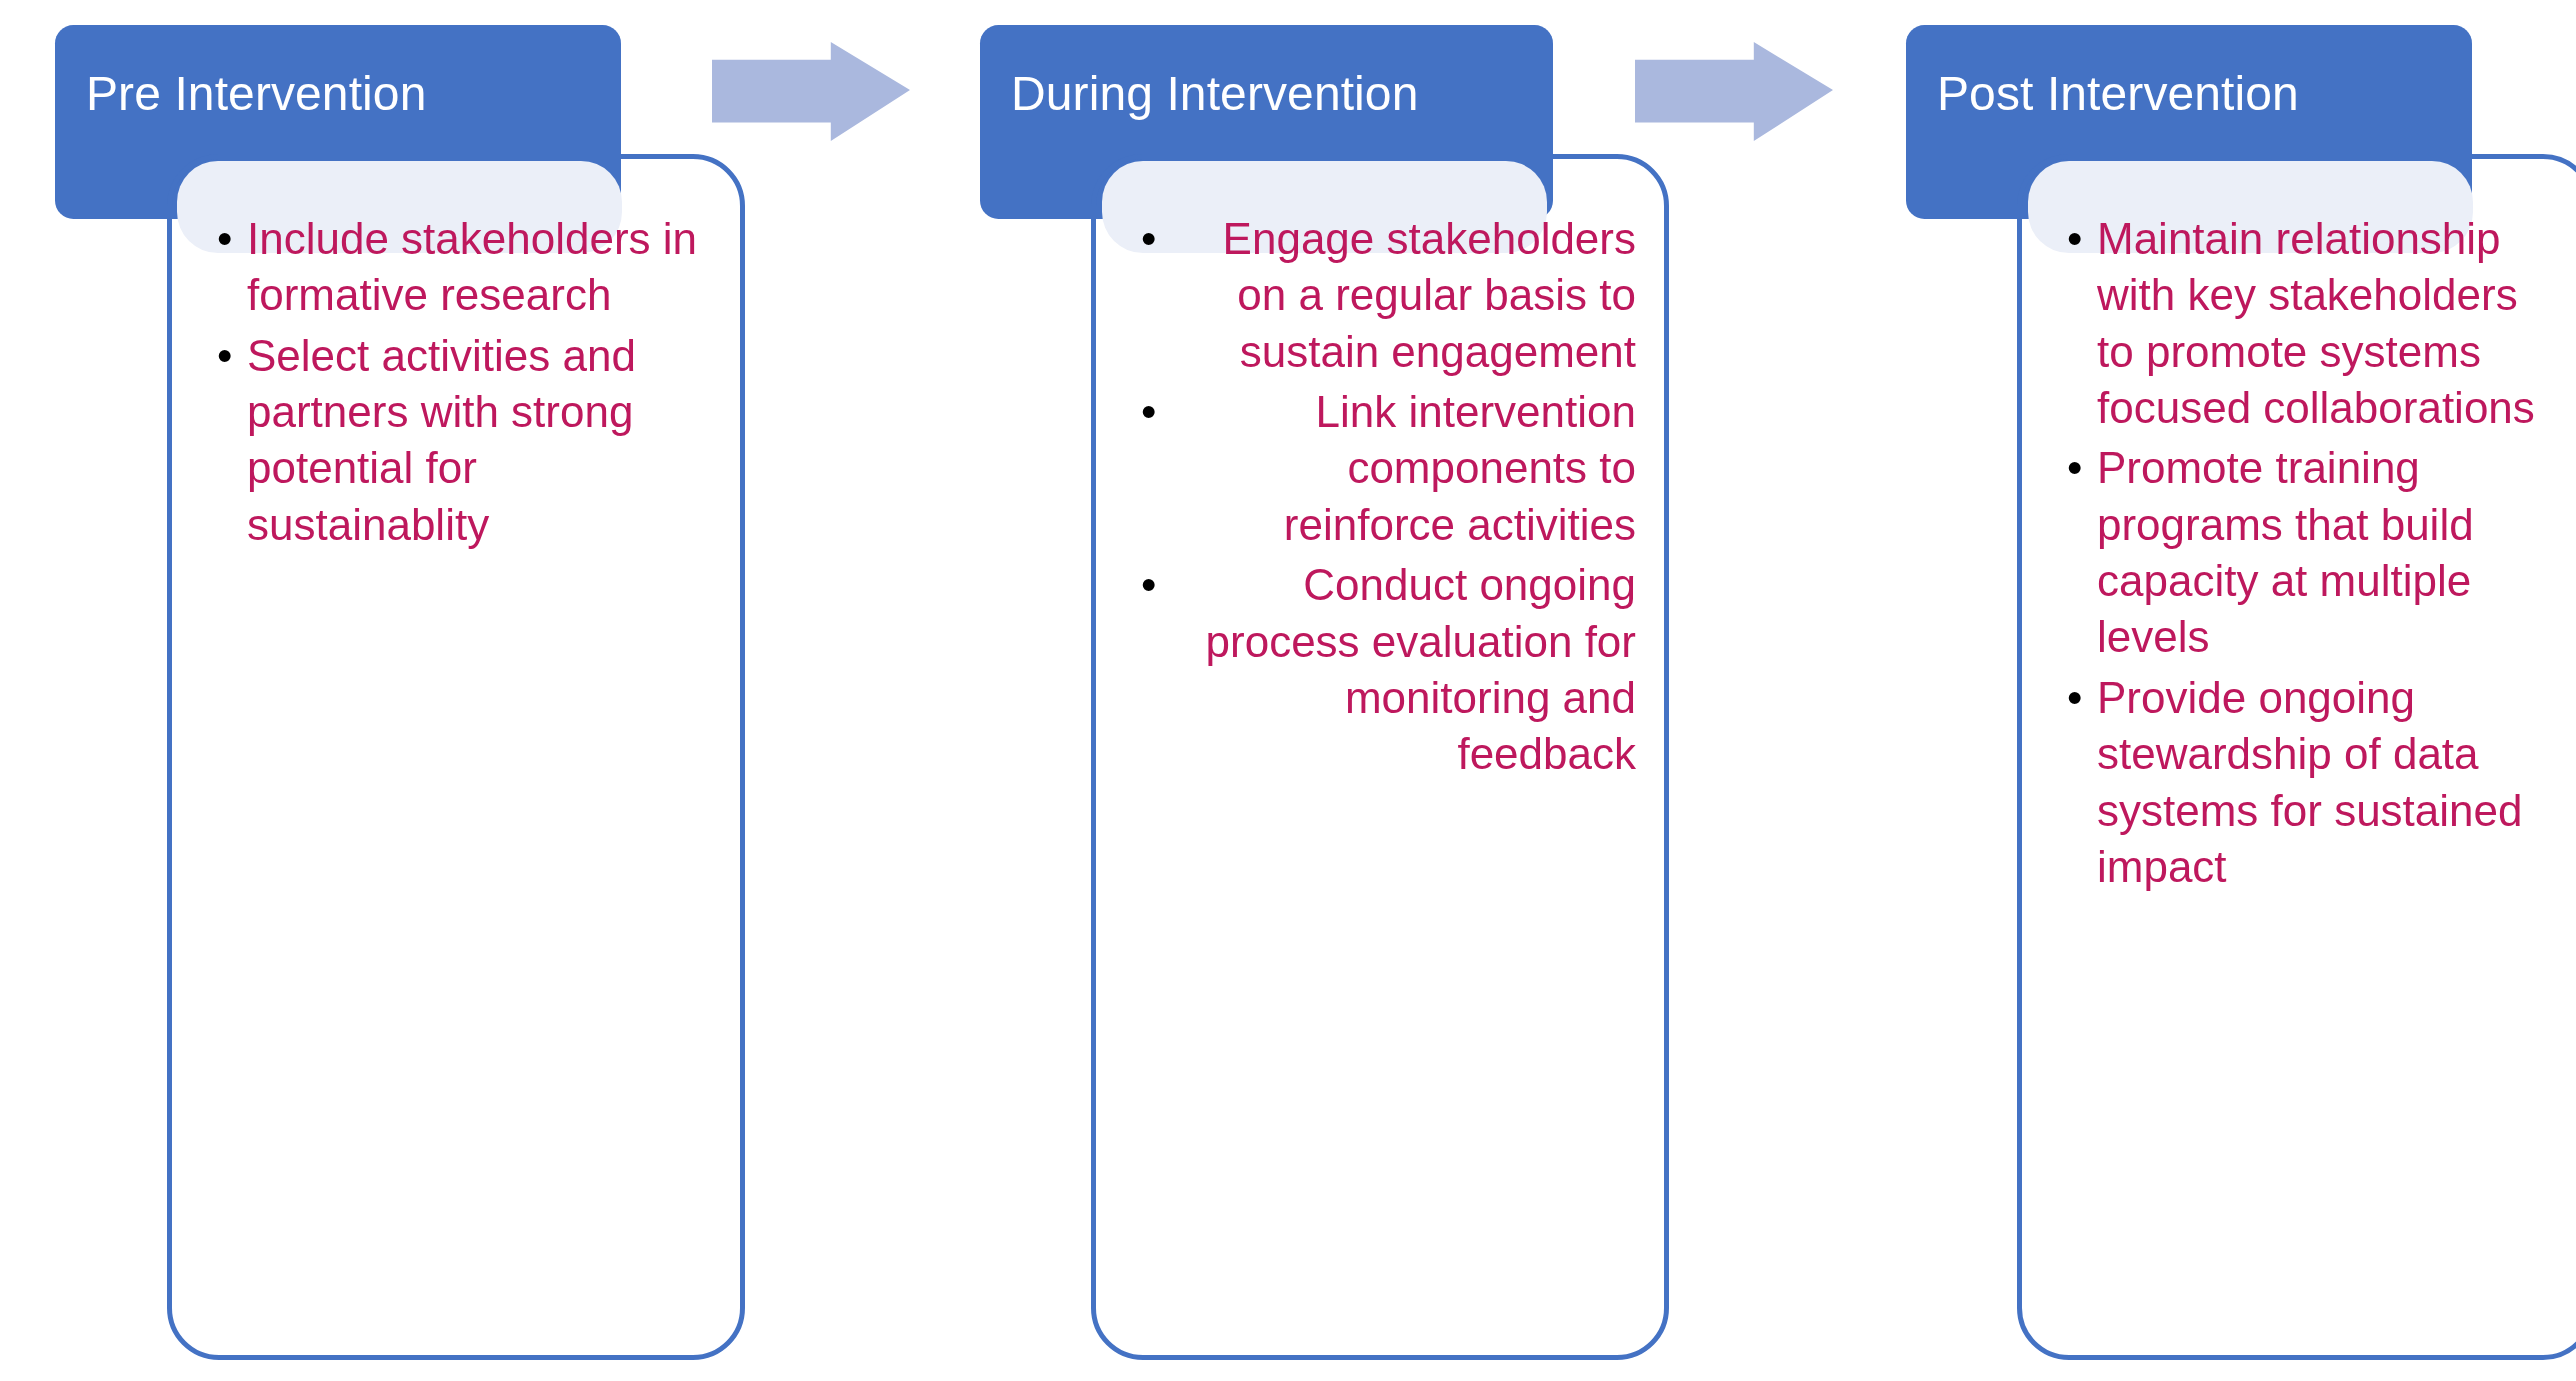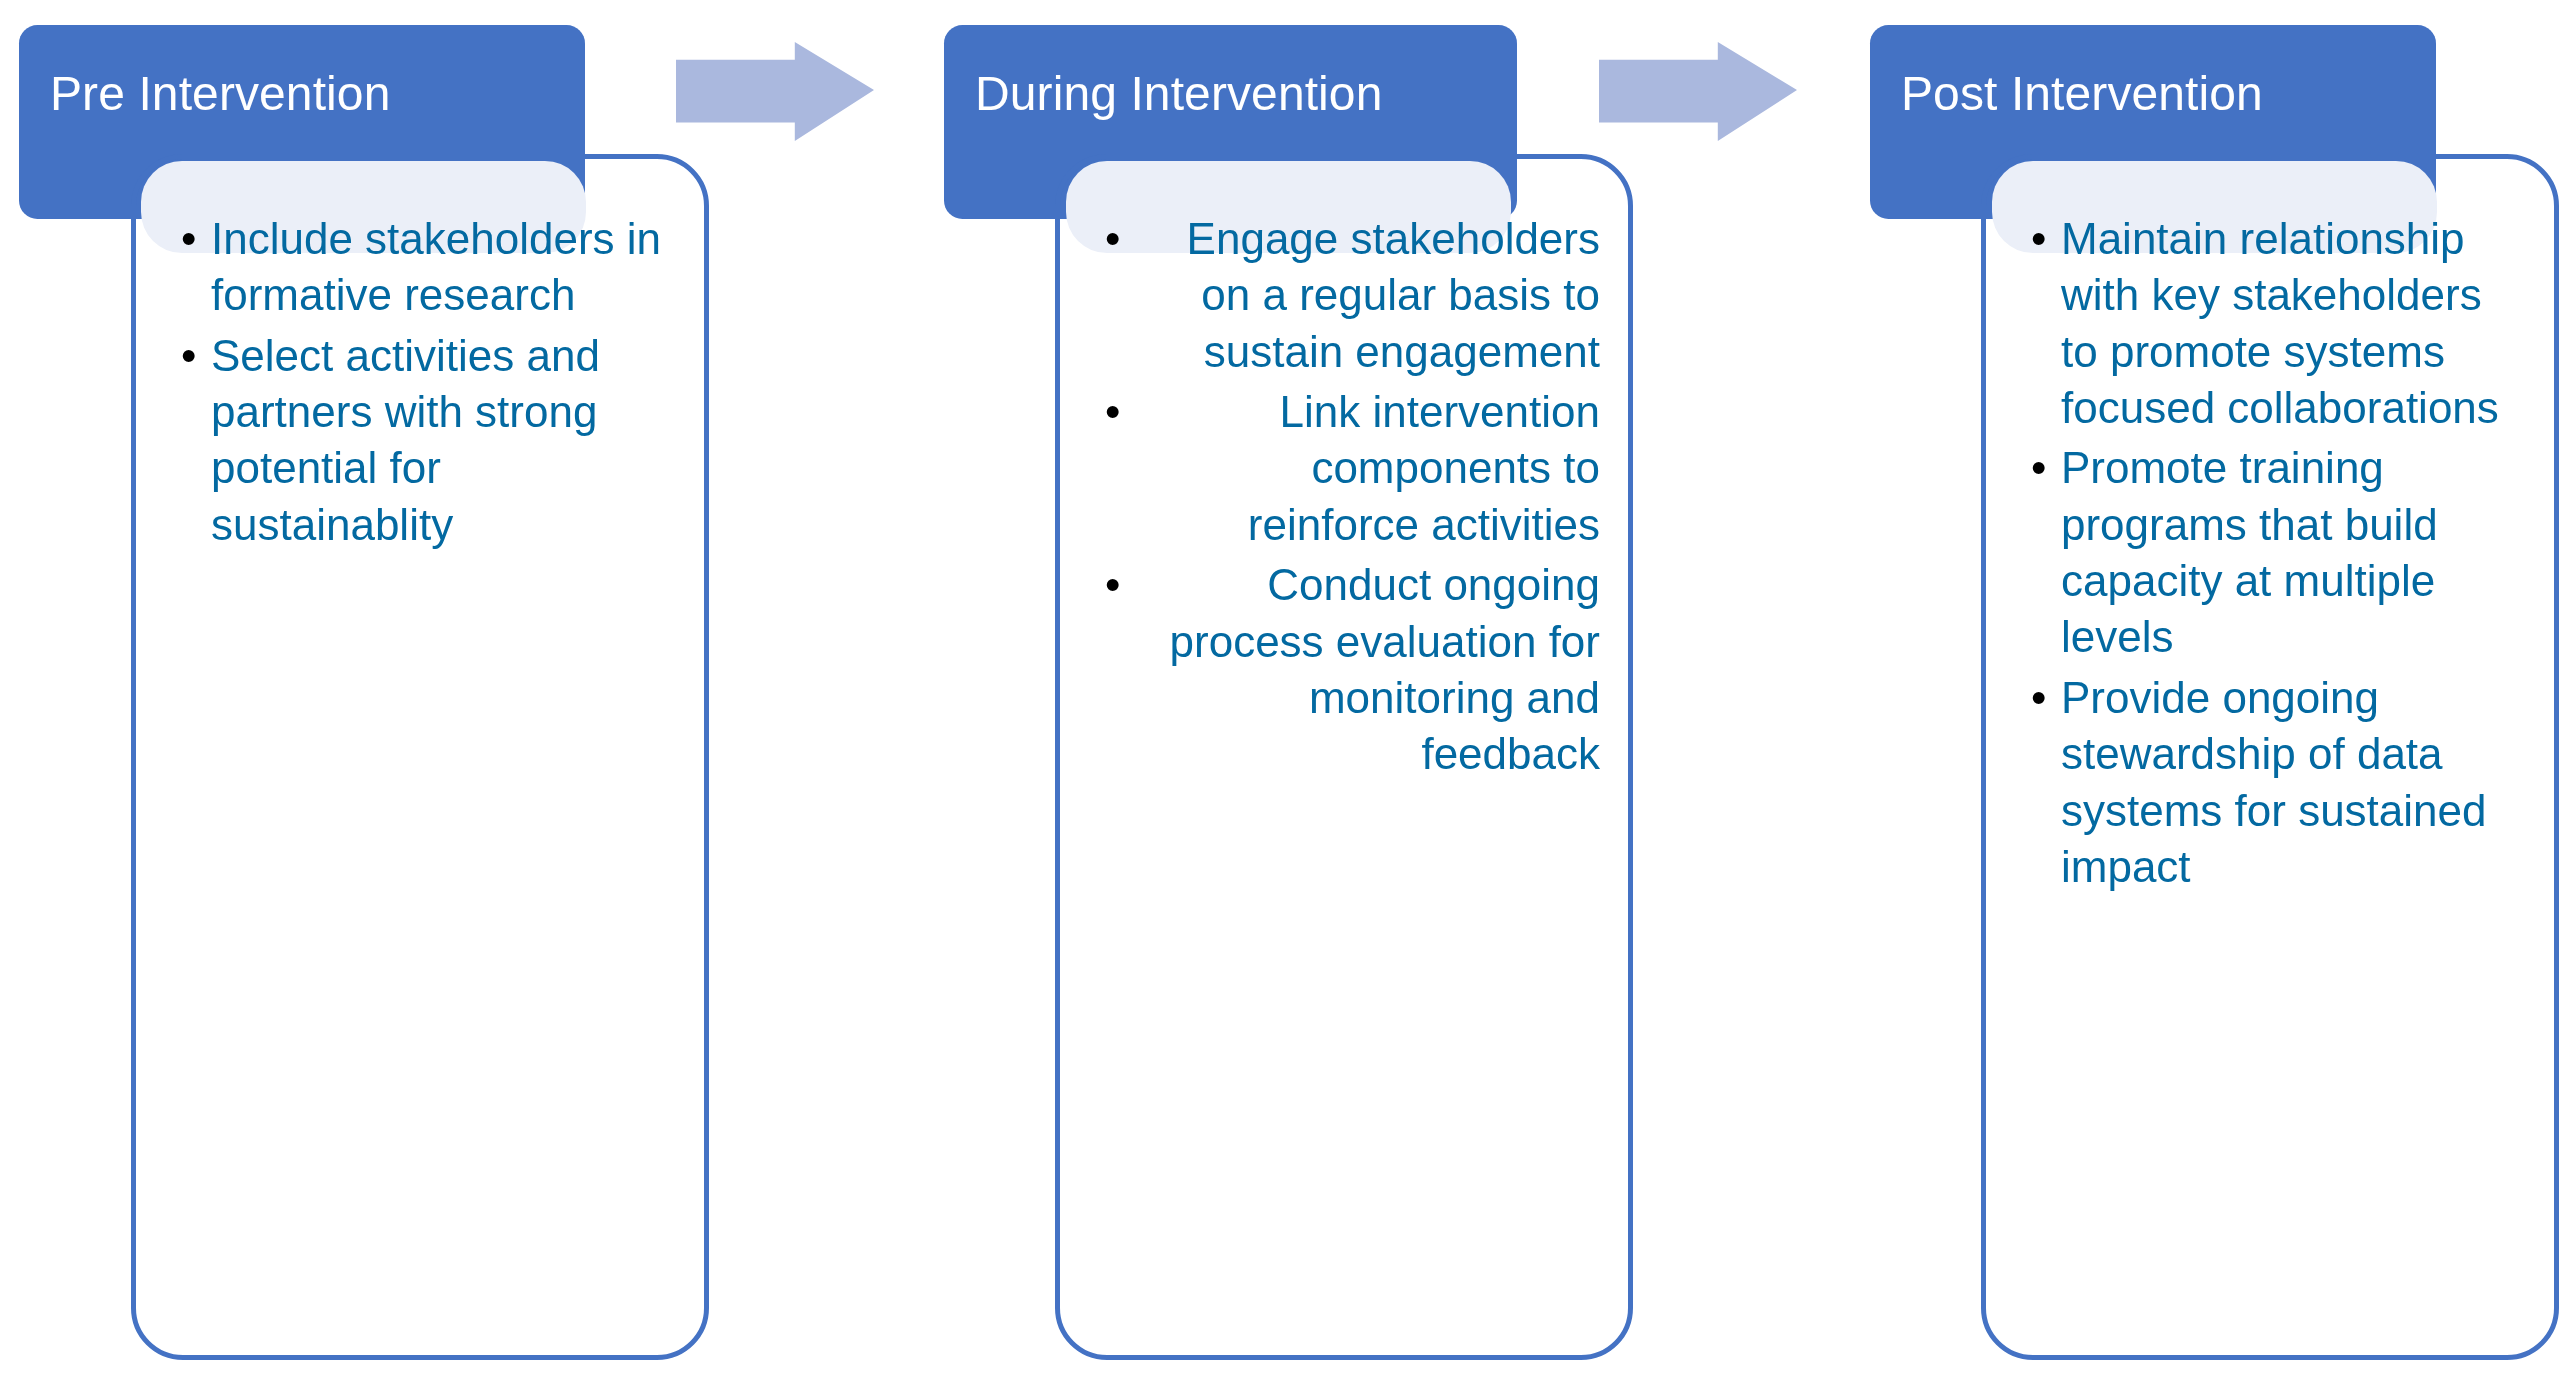--- a/index.html
+++ b/index.html
@@ -2,21 +2,21 @@
 <html style="font-size:11.3px"><head>
 <meta charset="utf-8">
 <style>
   html,body{margin:0;padding:0;background:#ffffff;}
   body{
     width:2576px;height:1381px;
     font-family:"Liberation Sans", sans-serif;
     -webkit-font-smoothing:antialiased;
     overflow:hidden;
   }
-  #stage{position:relative;width:2360px;height:1381px;background:#ffffff;}
+  #stage{position:relative;width:2360px;height:1381px;background:#ffffff;margin-left:36px;}
 
   
   .phase{position:absolute;top:0;height:1381px;}
 
   .header-box{
     position:absolute;
     background:var(--hdr);
     border-radius:18.4px;
     box-sizing:border-box;
     z-index:2;
@@ -49,21 +49,21 @@
     z-index:4;
   }
 
   .bullets{
     position:absolute;
     z-index:5;
     list-style:none;
     margin:0;padding:0;
     font-size:44px;
     line-height:1.28;
-    color:#0369a1;
+    color:#be185d;
   }
   .bullets li{
     position:relative;
     padding-left:30px;
     margin:0 0 4.2px 0;
   }
   .bullets li::before{
     content:"\2022";
     position:absolute;
     left:0;top:0;

